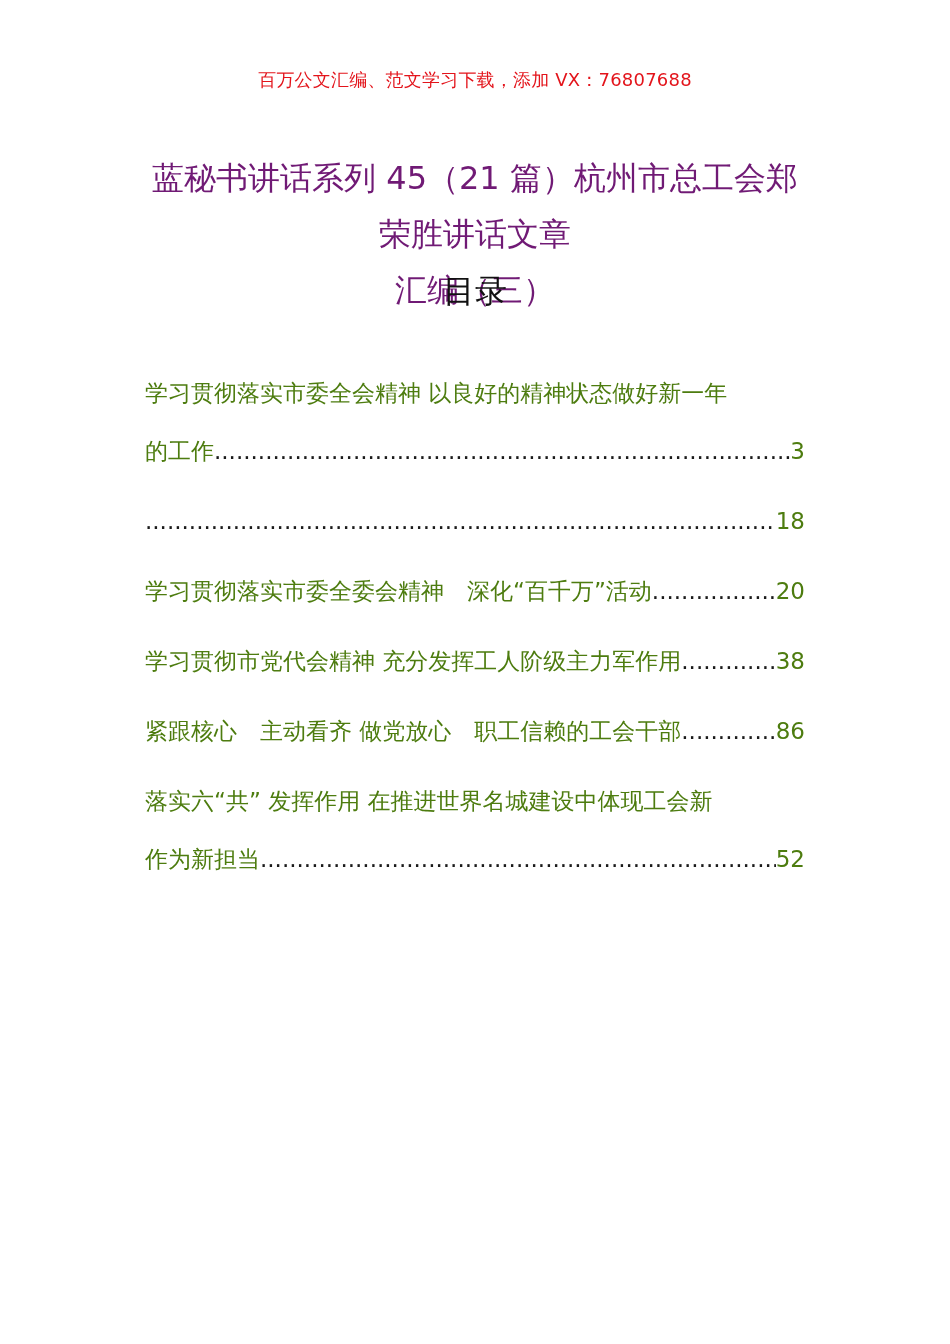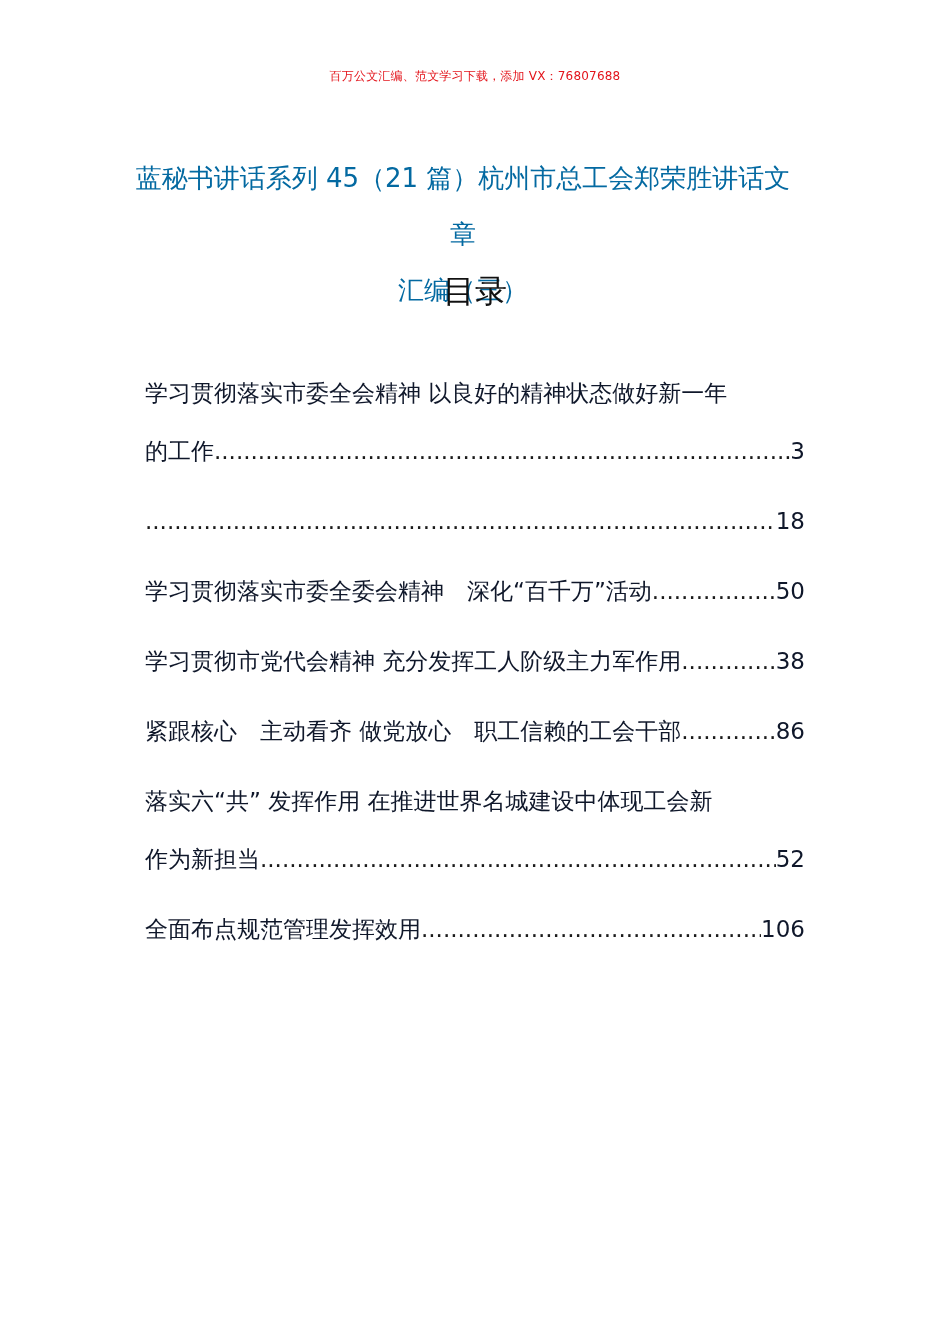--- a/index.html
+++ b/index.html
@@ -3,34 +3,34 @@
   <meta charset="utf-8">
   <style>
     html, body { margin: 0; padding: 0; background: #ffffff; }
     body {
       width: 950px; height: 1344px; position: relative; overflow: hidden;
       font-family: "DejaVu Sans", "Liberation Sans", sans-serif;
       color: #1a1a1a;
     }
     .banner {
       position: absolute; top: 68px; left: 0; width: 950px;
-      text-align: center; color: #e3141b; font-size: 12px; letter-spacing: 0.2px;
+      text-align: center; color: #e3141b; font-size: 18px; letter-spacing: 0.2px;
     }
     .doc-title {
-      position: absolute; top: 150px; left: 128px; width: 670px;
-      text-align: center; font-size: 26px; line-height: 56px; color: #0369a1;
+      position: absolute; top: 150px; left: 140px; width: 670px;
+      text-align: center; font-size: 32px; line-height: 56px; color: #701a75;
     }
     .toc-heading {
       position: absolute; top: 270px; left: 0; width: 950px;
       text-align: center; font-size: 32px; color: #111;
     }
     .toc {
       position: absolute; top: 368px; left: 145px; width: 660px;
     }
-    .toc-entry { font-size: 23px; color: #0f172a; }
+    .toc-entry { font-size: 23px; color: #4d7c0f; }
     .toc-entry .line {
       height: 58px; line-height: 50px; white-space: nowrap; overflow: hidden;
     }
     .toc-entry.gap { margin-bottom: 12px; }
     .last-line { display: flex; align-items: flex-start; }
     .last-line .txt { flex: 0 0 auto; }
     .last-line .dots {
       flex: 1 1 auto; overflow: hidden; white-space: nowrap;
       letter-spacing: 0px; color: #1a1a1a;
     }
@@ -66,21 +66,21 @@
     <div class="line last-line">
       <span class="dots"></span>
       <span class="page">18</span>
     </div>
   </div>
 
   <div class="toc-entry gap">
     <div class="line last-line">
       <span class="txt">学习贯彻落实市委全委会精神　深化“百千万”活动</span>
       <span class="dots"></span>
-      <span class="page">50</span>
+      <span class="page">20</span>
     </div>
   </div>
 
 
 
   <div class="toc-entry gap">
     <div class="line last-line">
       <span class="txt">学习贯彻市党代会精神 充分发挥工人阶级主力军作用</span>
       <span class="dots"></span>
       <span class="page">38</span>
@@ -97,20 +97,13 @@
 
   <div class="toc-entry gap">
     <div class="line">落实六“共” 发挥作用 在推进世界名城建设中体现工会新</div>
     <div class="line last-line">
       <span class="txt">作为新担当</span>
       <span class="dots"></span>
       <span class="page">52</span>
     </div>
   </div>
 
-  <div class="toc-entry">
-    <div class="line last-line">
-      <span class="txt">全面布点规范管理发挥效用</span>
-      <span class="dots"></span>
-      <span class="page">106</span>
-    </div>
-  </div>
 </div>
 
 </body></html>

